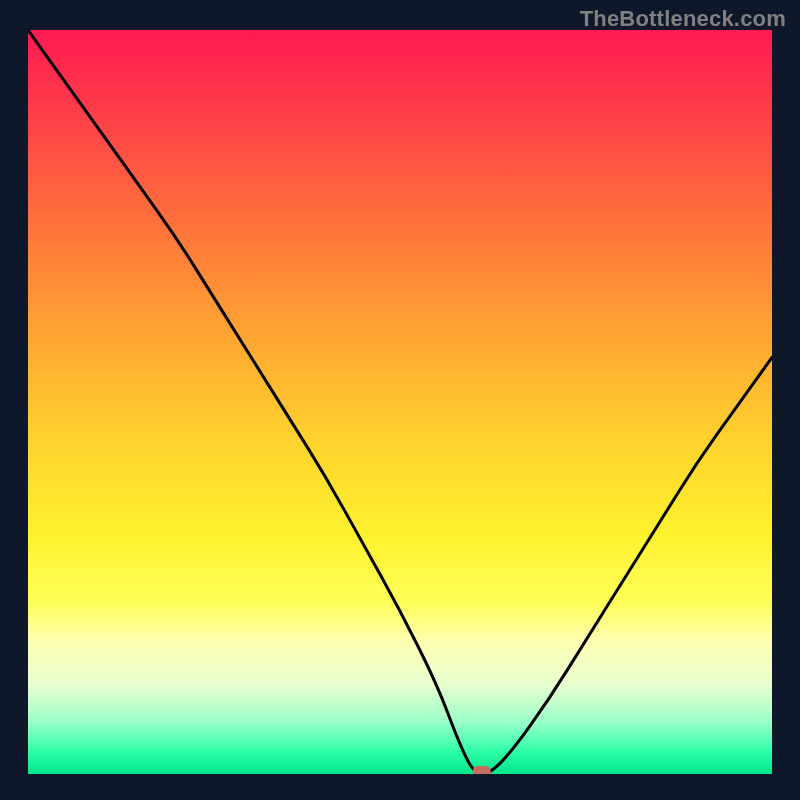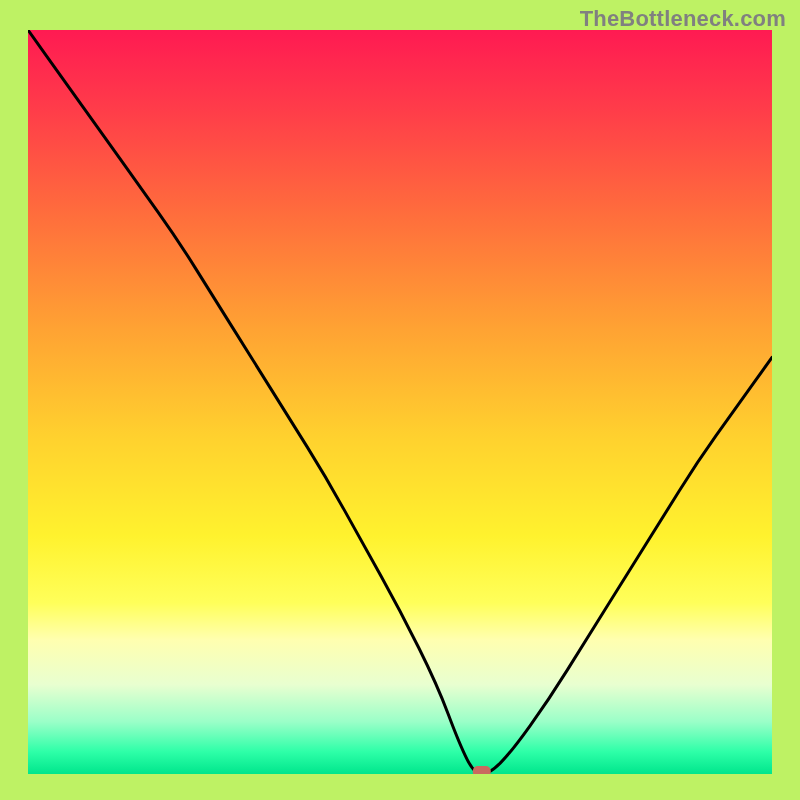--- a/index.html
+++ b/index.html
@@ -8,21 +8,21 @@
     width: 800px;
     height: 800px;
     background: #000;
     font-family: Arial, Helvetica, sans-serif;
     overflow: hidden;
   }
   .container {
     position: relative;
     width: 800px;
     height: 800px;
-    background: #bef264;
+    background: #0f172a;
   }
   .watermark {
     position: absolute;
     top: 6px;
     right: 14px;
     color: #808080;
     font-size: 22px;
     font-weight: 600;
     z-index: 10;
     letter-spacing: 0.2px;

